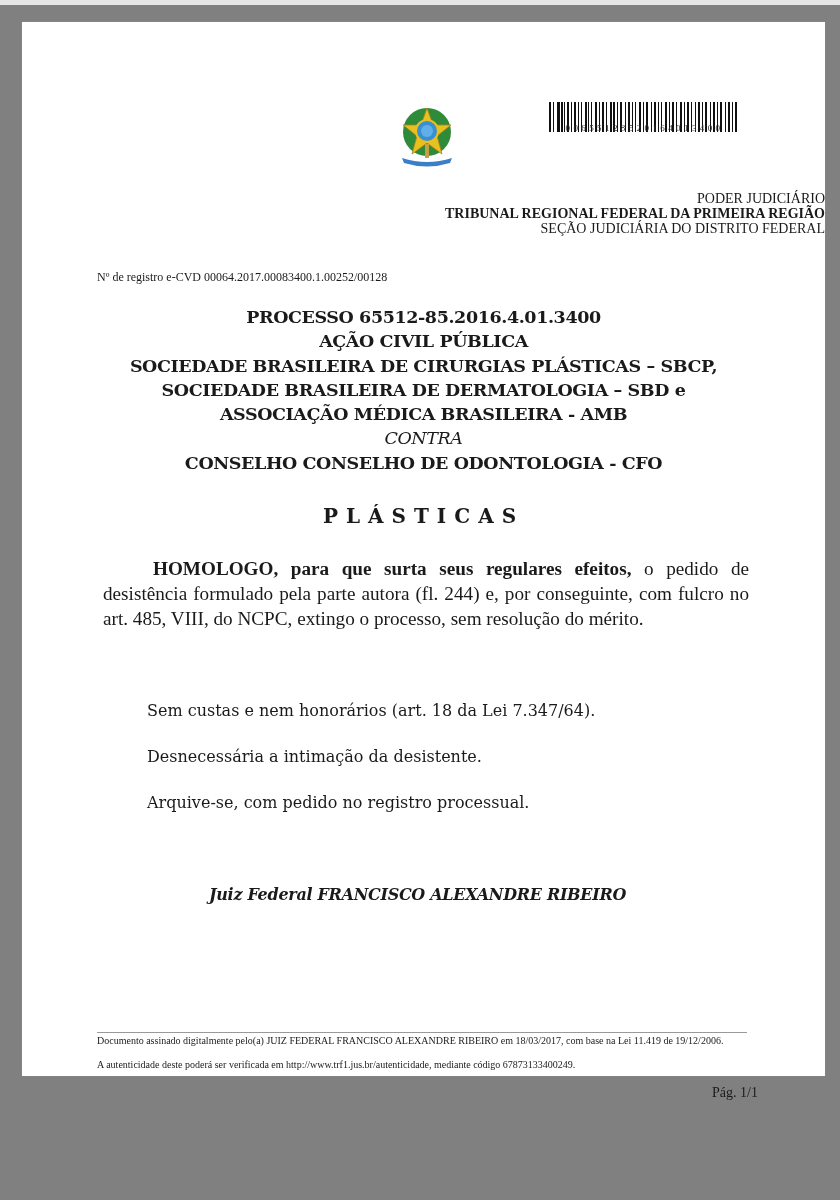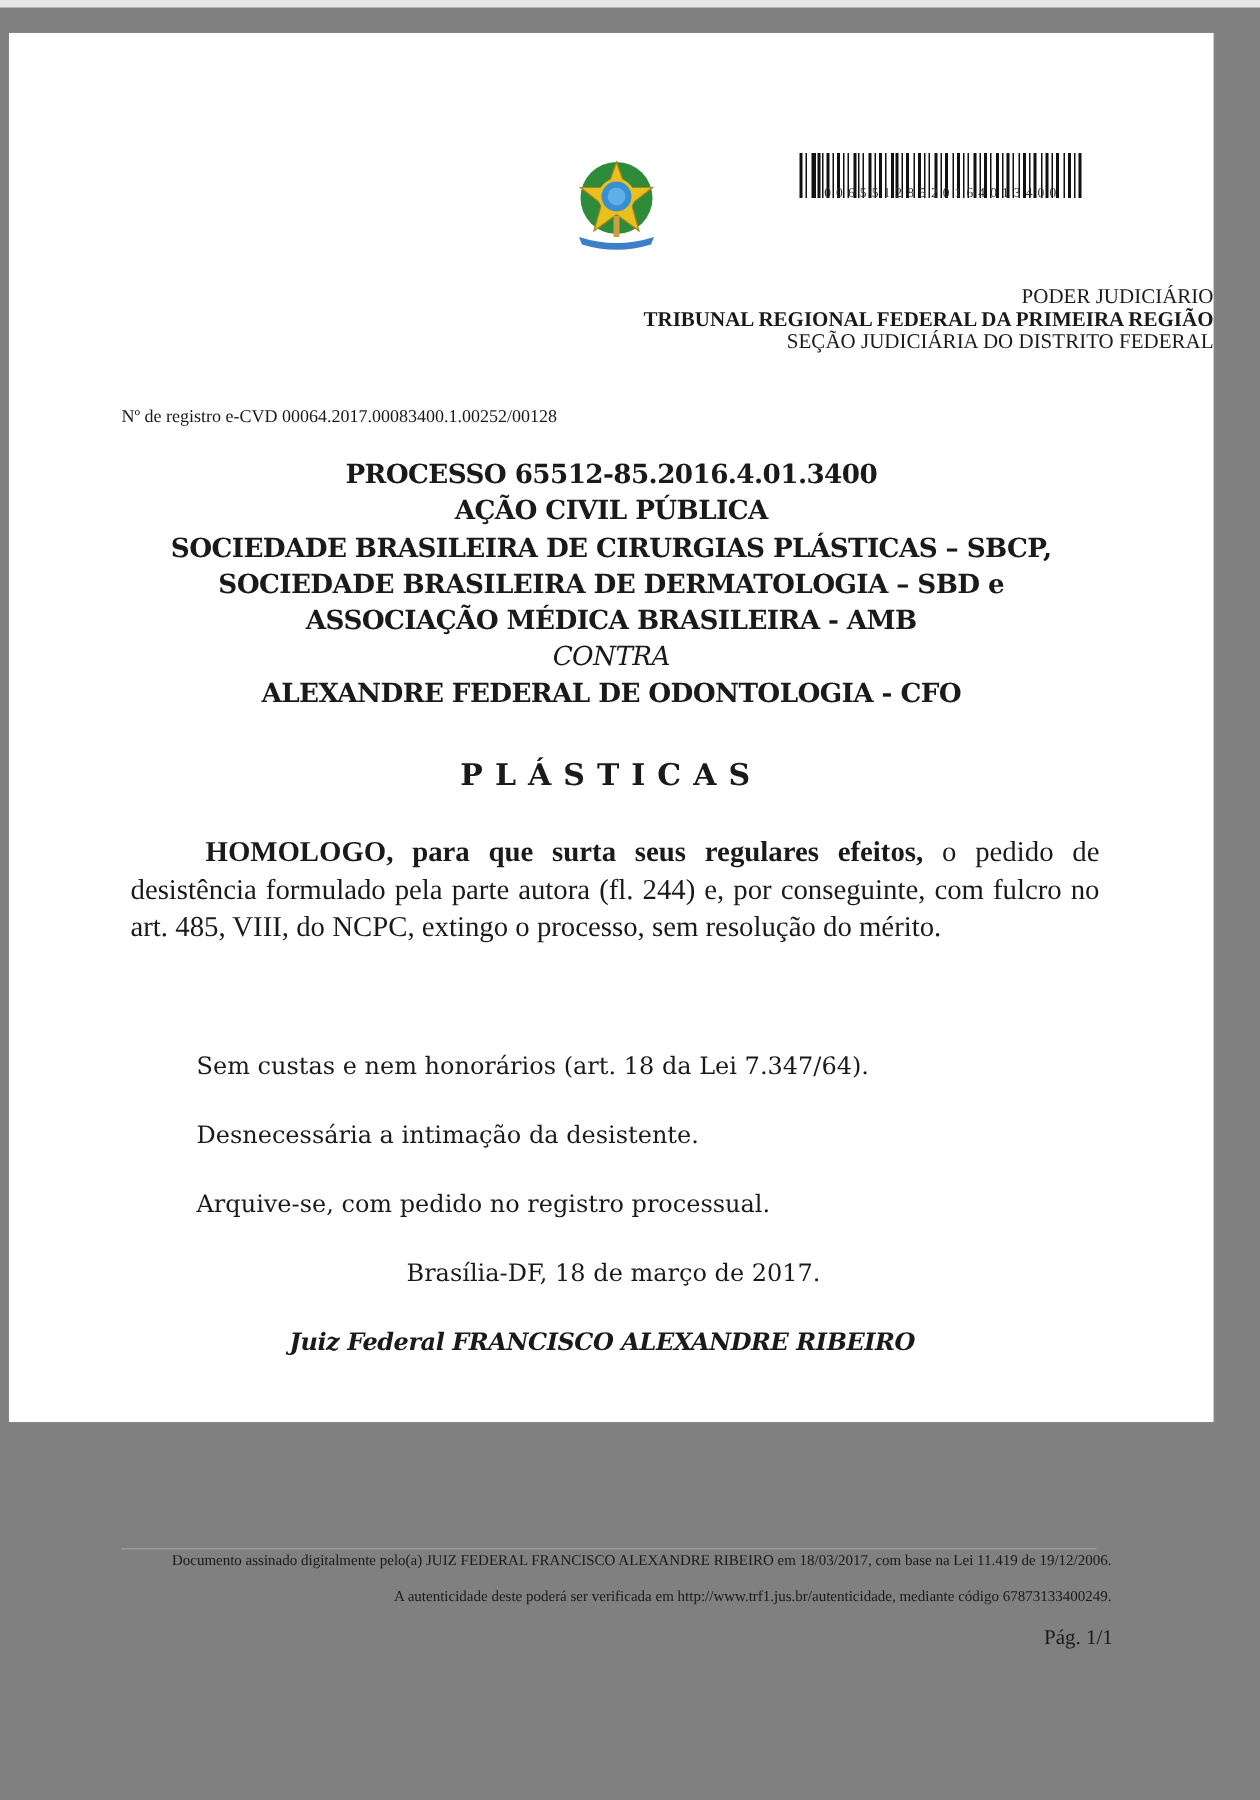--- a/index.html
+++ b/index.html
@@ -1,18 +1,18 @@
 <!DOCTYPE html>
 <html><head>
 <meta charset="utf-8">
 <style>
   html, body { margin:0; padding:0; }
   body { width:840px; height:1200px; background:#808080; position:relative; overflow:hidden; font-family:"Liberation Serif", serif; color:#1a1a1a; }
   .topstrip { position:absolute; left:0; top:0; width:840px; height:5px; background:#e6e6e6; }
-  .page { position:absolute; left:6px; top:22px; width:803px; height:926px; background:#fff; box-shadow:0 0 1px #999; }
+  .page { position:absolute; left:22px; top:22px; width:803px; height:1054px; background:#fff; box-shadow:0 0 1px #999; }
   .abs { position:absolute; }
   .emblem { left:370px; top:78px; width:70px; height:70px; }
   .barcode { left:525px; top:80px; width:195px; height:30px; }
   .barcode-num { left:525px; top:101px; width:195px; text-align:center; font-size:9px; letter-spacing:3.4px; color:#333; }
   .hdr { left:0; width:803px; text-align:right; font-size:14px; line-height:15px; }
   .hdr1 { top:169px; }
   .hdr2 { top:184px; font-weight:bold; }
   .hdr3 { top:199px; }
   .proc { left:75px; font-size:12px; line-height:14px; }
   .proc1 { top:234px; }
@@ -22,21 +22,21 @@
   .sentenca { left:0; top:482px; width:803px; text-align:center; font-family:"DejaVu Serif", serif; font-weight:bold; font-size:20px; letter-spacing:8px; }
   .para { left:81px; top:534px; width:646px; font-size:19.2px; line-height:25.2px; text-align:justify; text-indent:50px; }
   .para b { font-weight:bold; }
   .line { left:125px; font-family:"DejaVu Serif", serif; font-size:16px; }
   .l1 { top:679px; }
   .l2 { top:725px; }
   .l3 { top:771px; }
   .date { left:265px; top:817px; font-family:"DejaVu Serif", serif; font-size:16px; }
   .judge { left:187px; top:863px; font-family:"DejaVu Serif", serif; font-size:16px; font-weight:bold; font-style:italic; letter-spacing:-0.3px; }
   .footrule { left:75px; top:1010px; width:650px; height:1px; background:#999; }
-  .foot { left:75px; width:660px; font-size:10px; line-height:11.5px;text-align:right; }
+  .foot { left:75px; width:660px; font-size:10px; line-height:11.5px; }
   .f1 { top:1013px; }
   .f3 { top:1037px; }
   .pag { left:690px; top:1063px; font-size:14px; }
 </style>
 </head>
 <body>
 
 <div class="topstrip"></div>
 
 <div class="page">
@@ -114,31 +114,30 @@
 
   <div class="abs proc proc2">Nº de registro e-CVD 00064.2017.00083400.1.00252/00128</div>
 
   <div class="abs title-block">
     <div>PROCESSO 65512-85.2016.4.01.3400</div>
     <div>AÇÃO CIVIL PÚBLICA</div>
     <div>SOCIEDADE BRASILEIRA DE CIRURGIAS PLÁSTICAS – SBCP,</div>
     <div>SOCIEDADE BRASILEIRA DE DERMATOLOGIA – SBD e</div>
     <div>ASSOCIAÇÃO MÉDICA BRASILEIRA - AMB</div>
     <div class="it">CONTRA</div>
-    <div>ALEXANDRE FEDERAL DE ODONTOLOGIA - CFO</div>
+    <div>CONSELHO CONSELHO DE ODONTOLOGIA - CFO</div>
   </div>
 
   <div class="abs sentenca">PLÁSTICAS</div>
 
   <div class="abs para"><b>HOMOLOGO, para que surta seus regulares efeitos,</b><span> o pedido de desistência formulado pela parte autora (fl. 244) e, por conseguinte, com fulcro no art. 485, VIII, do NCPC, extingo o processo, sem resolução do mérito.</span></div>
 
   <div class="abs line l1">Sem custas e nem honorários (art. 18 da Lei 7.347/64).</div>
   <div class="abs line l2">Desnecessária a intimação da desistente.</div>
   <div class="abs line l3">Arquive-se, com pedido no registro processual.</div>
 
-  <div class="abs date">Brasília-DF, 18 de março de 2017.</div>
   <div class="abs judge">Juiz Federal FRANCISCO ALEXANDRE RIBEIRO</div>
 
   <div class="abs footrule"></div>
   <div class="abs foot f1">Documento assinado digitalmente pelo(a) JUIZ FEDERAL FRANCISCO ALEXANDRE RIBEIRO em 18/03/2017, com base na Lei 11.419 de 19/12/2006.</div>
   <div class="abs foot f3">A autenticidade deste poderá ser verificada em http://www.trf1.jus.br/autenticidade, mediante código 67873133400249.</div>
   <div class="abs pag">Pág. 1/1</div>
 </div>
 
 </body></html>

